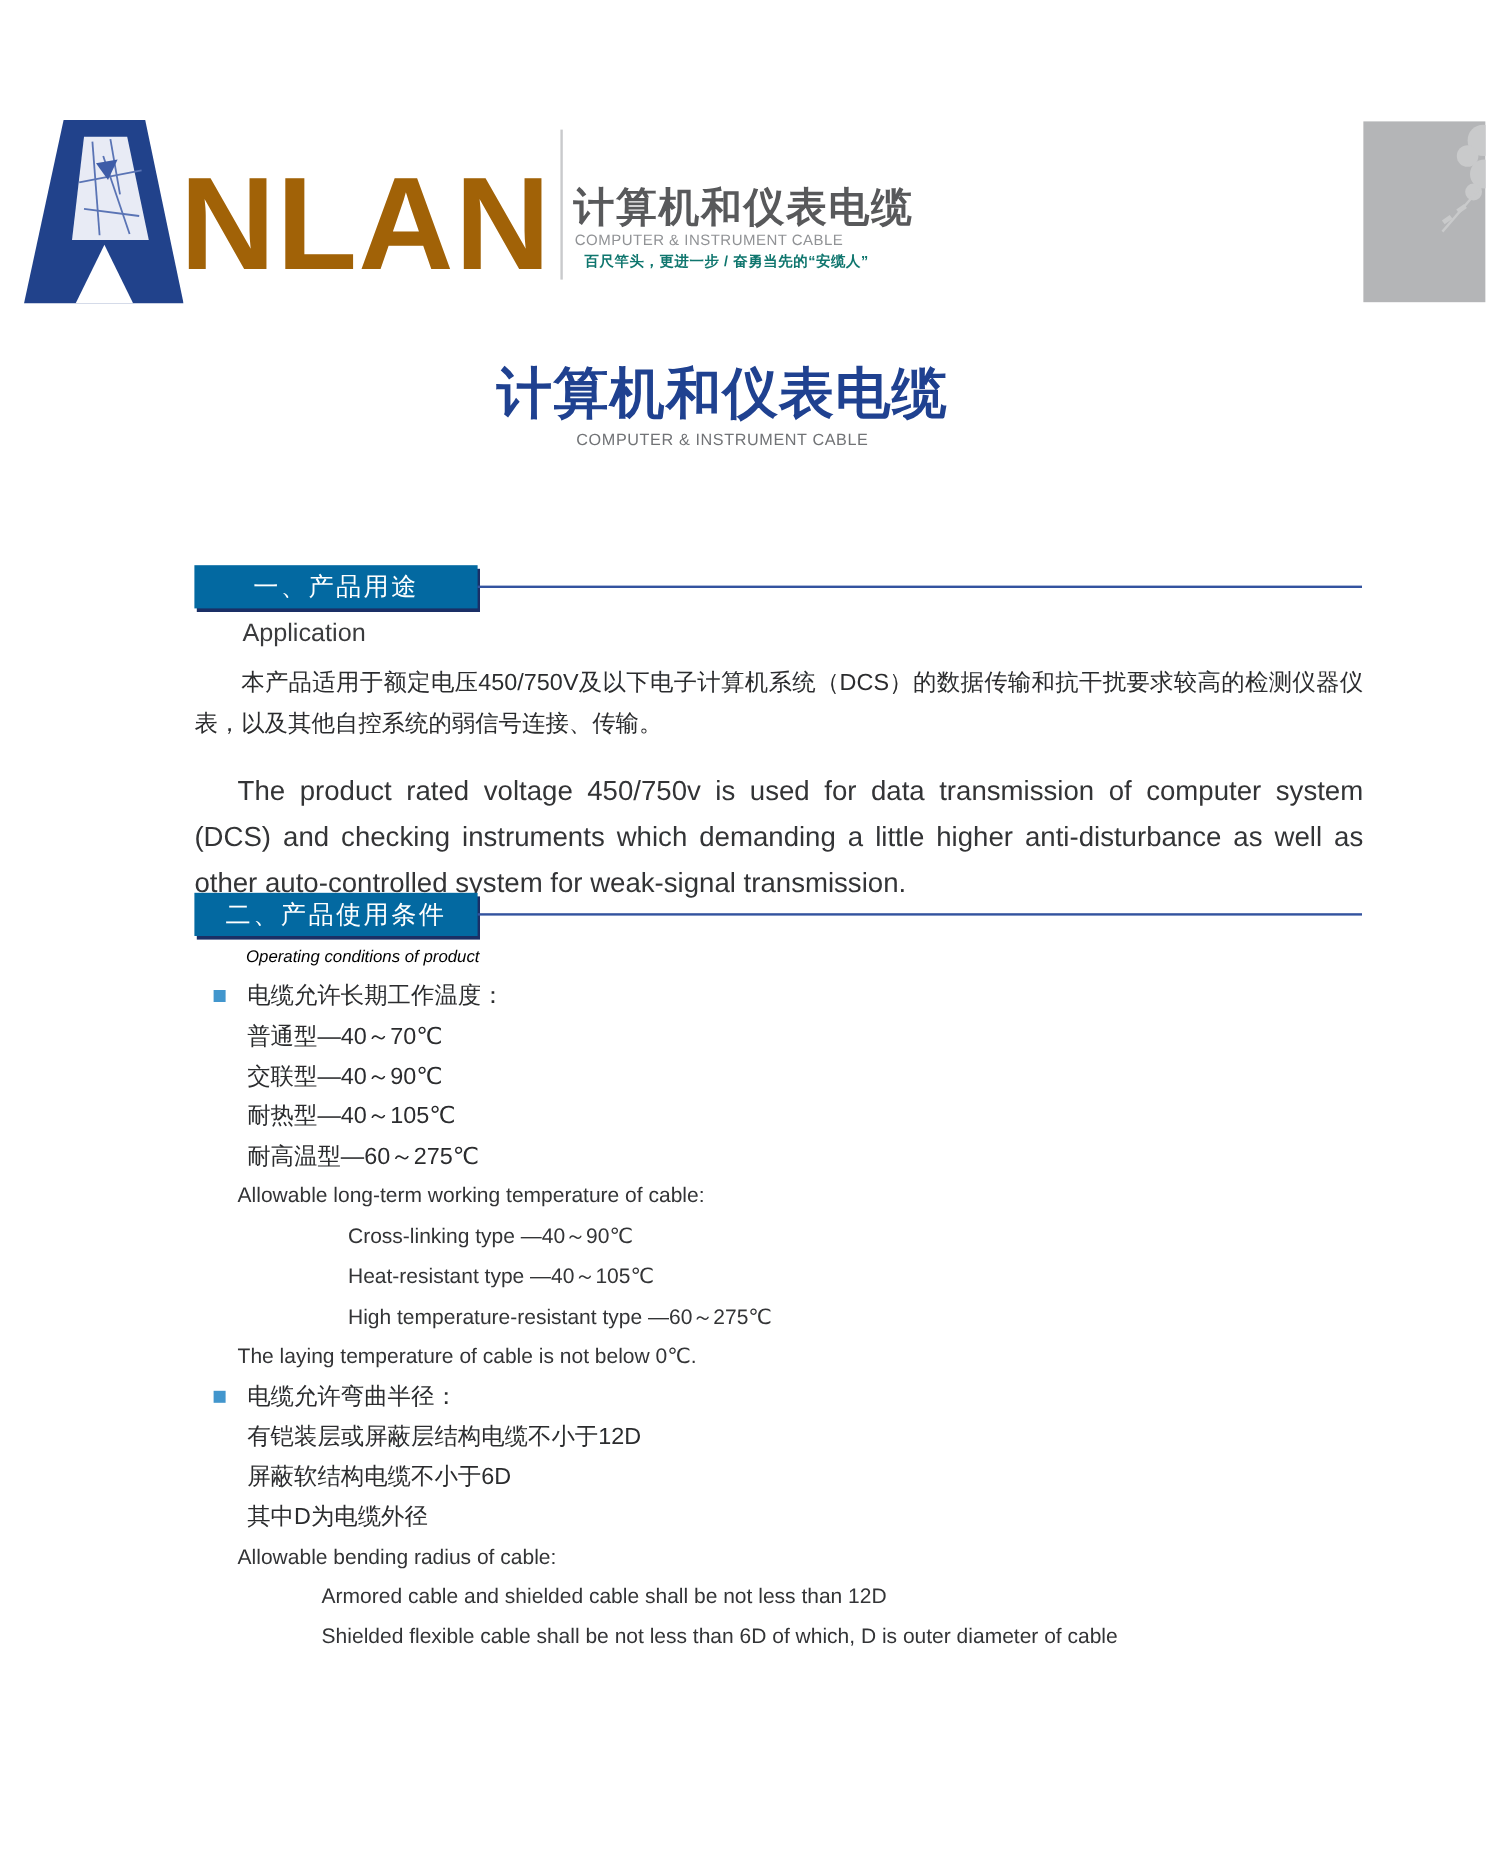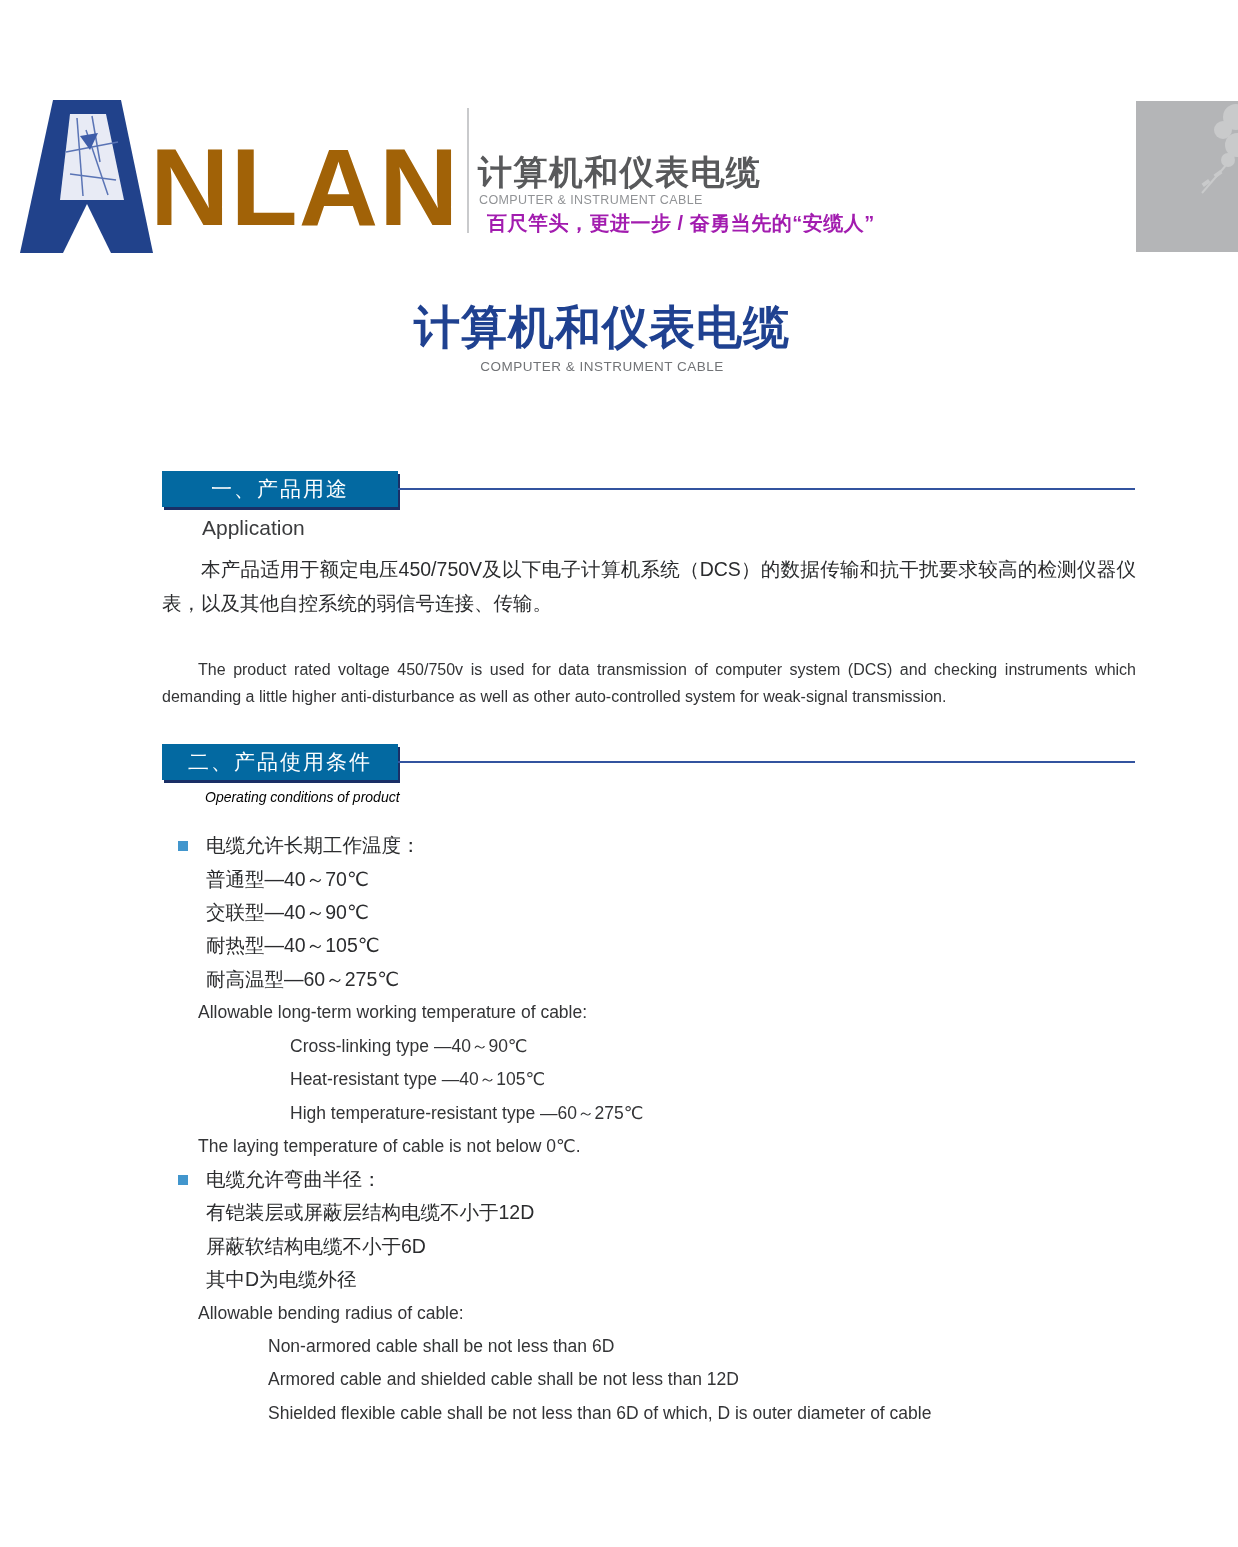--- a/index.html
+++ b/index.html
@@ -12,21 +12,21 @@
 
   
   #logo-a{left:20px;top:100px;width:133px;height:153px;}
   #logo-nlan{
     left:150px;top:132px;font-size:110px;line-height:1;font-weight:bold;
     color:#a16207;letter-spacing:1px;white-space:nowrap;
   }
   #hdr-divider{left:467px;top:108px;width:2px;height:125px;background:#c9cacc;}
   #hdr-title-zh{left:478px;top:150px;font-size:34px;font-weight:bold;color:#58595b;letter-spacing:1.4px;white-space:nowrap;}
   #hdr-title-en{left:479px;top:193px;font-size:12.5px;color:#919396;letter-spacing:0.4px;white-space:nowrap;}
-  #hdr-slogan{left:487px;top:210px;font-size:20px;font-weight:bold;color:#a21caf;letter-spacing:0.5px;white-space:nowrap;}
+  #hdr-slogan{left:487px;top:210px;font-size:12px;font-weight:bold;color:#0f766e;letter-spacing:0.5px;white-space:nowrap;}
   #hdr-photo{left:1136px;top:101px;width:102px;height:151px;}
 
   
   #hero-title{left:0;top:297px;width:1204px;text-align:center;font-size:46px;font-weight:bold;color:#1f4190;letter-spacing:1px;}
   #hero-sub{left:0;top:359px;width:1204px;text-align:center;font-size:13.5px;color:#717376;letter-spacing:0.5px;}
 
   
   .sec-bar{
     left:162px;width:236px;height:36px;background:#0369a1;color:#ffffff;
     display:flex;align-items:center;justify-content:center;
@@ -41,26 +41,26 @@
 
   #sec1-subhead{left:202px;top:516px;font-size:21px;color:#3a3b3d;}
   #sec2-subhead{left:205px;top:789px;font-size:14px;color:#000000;font-style:italic;}
 
   
   #para-zh{
     left:162px;top:553px;width:974px;font-size:19.5px;line-height:33.5px;
     color:#2b2c2e;text-align:justify;text-indent:2em;
   }
   #para-en{
-    left:162px;top:656px;width:974px;font-size:16px;line-height:27px;
+    left:162px;top:640px;width:974px;font-size:23px;line-height:38px;
     color:#333436;text-align:justify;text-indent:36px;
   }
 
   
-  #spec-list{left:162px;top:813px;width:974px;margin-top:16px;}
+  #spec-list{left:162px;top:813px;width:974px;}
   .ln{height:33.4px;display:flex;align-items:center;position:relative;
       font-size:19.5px;color:#2b2c2e;white-space:nowrap;}
   .ln.b{padding-left:44px;}
   .ln.s{padding-left:44px;}
   .ln.se{padding-left:36px;font-size:17.5px;color:#333436;}
   .ln.i{padding-left:128px;font-size:17.5px;color:#333436;}
   .ln.i2{padding-left:106px;font-size:17.5px;color:#333436;}
   .sq{position:absolute;left:16px;top:50%;transform:translateY(-50%);
       width:10px;height:10px;background:#4296cd;}
 </style>
@@ -130,16 +130,15 @@
   <div class="ln i">High temperature-resistant type —60～275℃</div>
   <div class="ln se">The laying temperature of cable is not below 0℃.</div>
   <div class="ln b">
       <span class="sq"></span>
       <span>电缆允许弯曲半径：</span>
     </div>
   <div class="ln s">有铠装层或屏蔽层结构电缆不小于12D</div>
   <div class="ln s">屏蔽软结构电缆不小于6D</div>
   <div class="ln s">其中D为电缆外径</div>
   <div class="ln se">Allowable bending radius of cable:</div>
-  <div class="ln i2">Non-armored cable shall be not less than 6D</div>
   <div class="ln i2">Armored cable and shielded cable shall be not less than 12D</div>
   <div class="ln i2">Shielded flexible cable shall be not less than 6D of which, D is outer diameter of cable</div>
 </div>
 
 </body></html>

